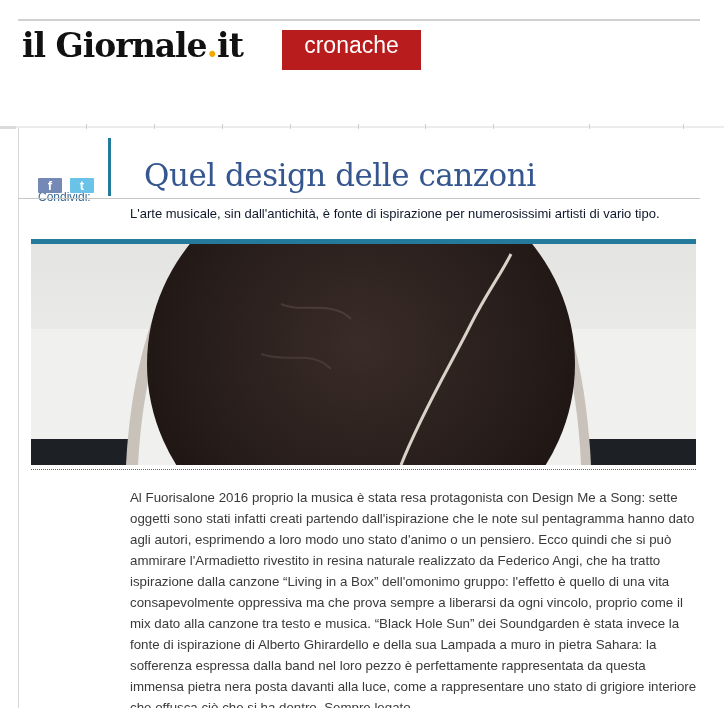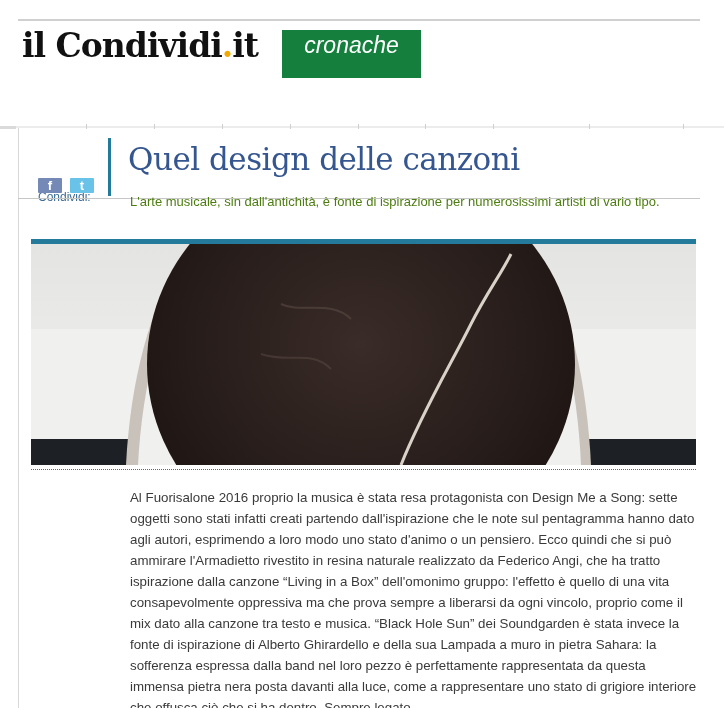--- a/index.html
+++ b/index.html
@@ -1,44 +1,44 @@
 <!DOCTYPE html>
 <html><head>
 <meta charset="utf-8">
 <style>
   html, body { margin:0; padding:0; background:#ffffff; }
   body { width:724px; height:708px; overflow:hidden; position:relative; font-family:"Liberation Sans", sans-serif; }
   .top-rule { position:absolute; left:18px; top:19px; width:682px; height:2px; background:#d0d0d0; }
   .logo { position:absolute; left:22px; top:26px; font-family:"DejaVu Serif", serif; font-weight:bold; font-size:33px; letter-spacing:-1px; color:#111; line-height:40px; }
   .logo .dot { color:#f2a900; }
-  .section-badge { position:absolute; left:282px; top:30px; width:139px; height:48px; background:#15803d; color:#fff; font-family:"Liberation Sans", sans-serif; font-size:23px; line-height:31px; text-align:center;font-style:italic; }
+  .section-badge { position:absolute; left:282px; top:30px; width:139px; height:40px; background:#b91c1c; color:#fff; font-family:"Liberation Sans", sans-serif; font-size:23px; line-height:31px; text-align:center; }
   .nav-rule { position:absolute; left:0; top:126px; width:724px; height:2px; background:#ececec; }
   .nav-stub { position:absolute; left:0; top:126px; width:16px; height:3px; background:#dadada; }
   .nav-tick { position:absolute; top:124px; width:1px; height:5px; background:#cfcfcf; }
   .left-border { position:absolute; left:18px; top:128px; width:1px; height:580px; background:#d8d8d8; }
   .share-label { position:absolute; left:38px; top:155px; font-size:12px; color:#3c6b95;margin-top:35px; }
   .share-btn { position:absolute; top:178px; width:24px; height:15px; border-radius:1px; color:#fff; font-weight:bold; font-size:13px; line-height:16px; text-align:center; }
   .fb { left:38px; background:#7489b5; }
   .tw { left:70px; background:#69c2e8; }
   .title-bar { position:absolute; left:108px; top:138px; width:3px; height:58px; background:#237a9a; }
   .title { position:absolute; left:128px; top:138px; font-family:"DejaVu Serif", serif; font-size:31px; color:#35568f; letter-spacing:-0.5px; line-height:42px; white-space:nowrap; }
   .title-rule { position:absolute; left:18px; top:198px; width:682px; height:1px; background:#c6c6c6; }
-  .subtitle { position:absolute; left:130px; top:194px; font-size:13px; color:#4d7c0f; white-space:nowrap; }
+  .subtitle { position:absolute; left:130px; top:206px; font-size:13px; color:#0f172a; white-space:nowrap; }
   .image-top-bar { position:absolute; left:31px; top:239px; width:665px; height:5px; background:#247a9a; }
   .hero { position:absolute; left:31px; top:244px; width:665px; height:221px; overflow:hidden; background:#e8e8e8; }
   .dotted { position:absolute; left:31px; top:469px; width:665px; height:0; border-top:1px dotted #2a7a9c; }
   .body-text { position:absolute; left:130px; top:487px; width:570px; font-size:13.3px; line-height:21px; color:#3a3a3a; }
 </style>
 </head>
 <body>
 
 <div class="top-rule"></div>
 
 <a class="logo">
-  <span>il Condividi</span><span class="dot">.</span><span>it</span>
+  <span>il Giornale</span><span class="dot">.</span><span>it</span>
 </a>
 
 <a class="section-badge">cronache</a>
 
 <div class="nav-rule"></div>
 <div class="nav-stub"></div>
 <div class="nav-tick" style="left:86px"></div>
 <div class="nav-tick" style="left:154px"></div>
 <div class="nav-tick" style="left:222px"></div>
 <div class="nav-tick" style="left:290px"></div>
@@ -52,21 +52,21 @@
 
 <div class="share-label">Condividi:</div>
 <a class="share-btn fb">
   <span>f</span>
 </a>
 <a class="share-btn tw">
   <span>t</span>
 </a>
 
 <div class="title-bar"></div>
-<h1 class="title" style="margin:0;font-weight:normal;">Quel design delle canzoni</h1>
+<h1 class="title" style="margin:16px;font-weight:normal;">Quel design delle canzoni</h1>
 <div class="title-rule"></div>
 
 <p class="subtitle" style="margin:0;">L'arte musicale, sin dall'antichità, è fonte di ispirazione per numerosissimi artisti di vario tipo.</p>
 
 <div class="image-top-bar"></div>
 <div class="hero">
   <svg width="665" height="221" viewBox="0 0 665 221">
     <defs>
       <linearGradient id="wall" x1="0" y1="0" x2="0" y2="1">
         <stop offset="0" stop-color="#e4e4e2"></stop>

